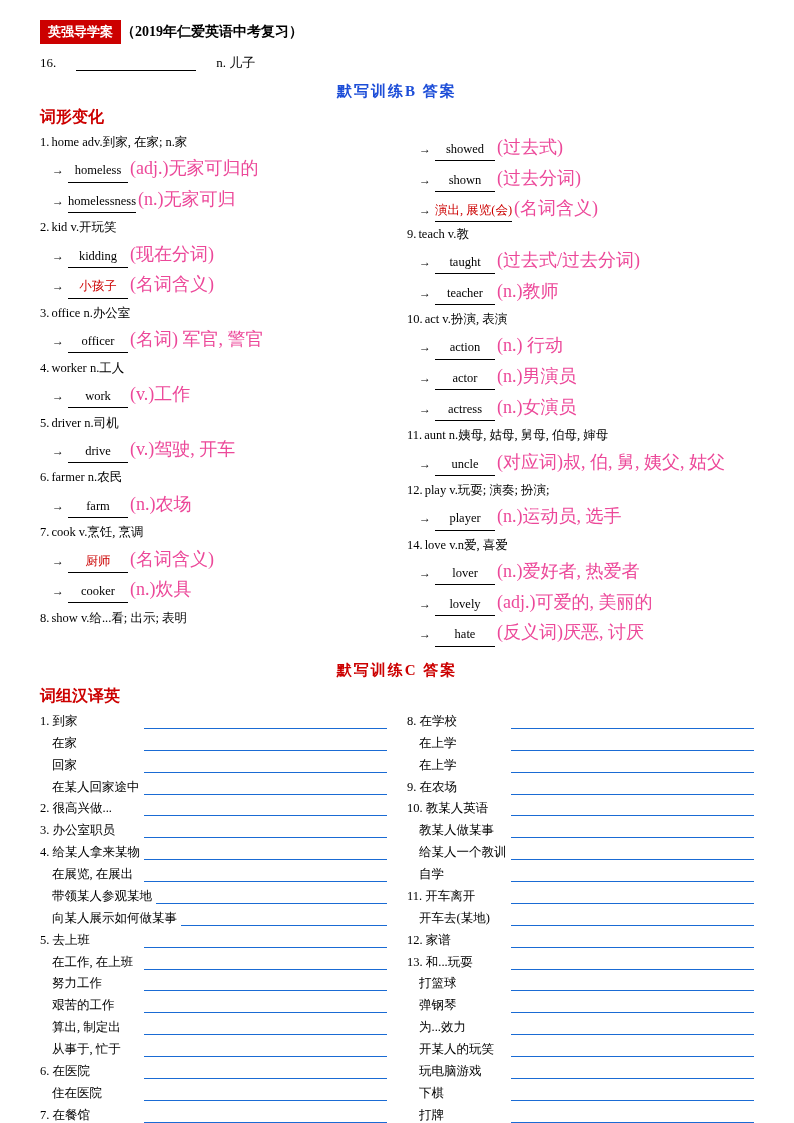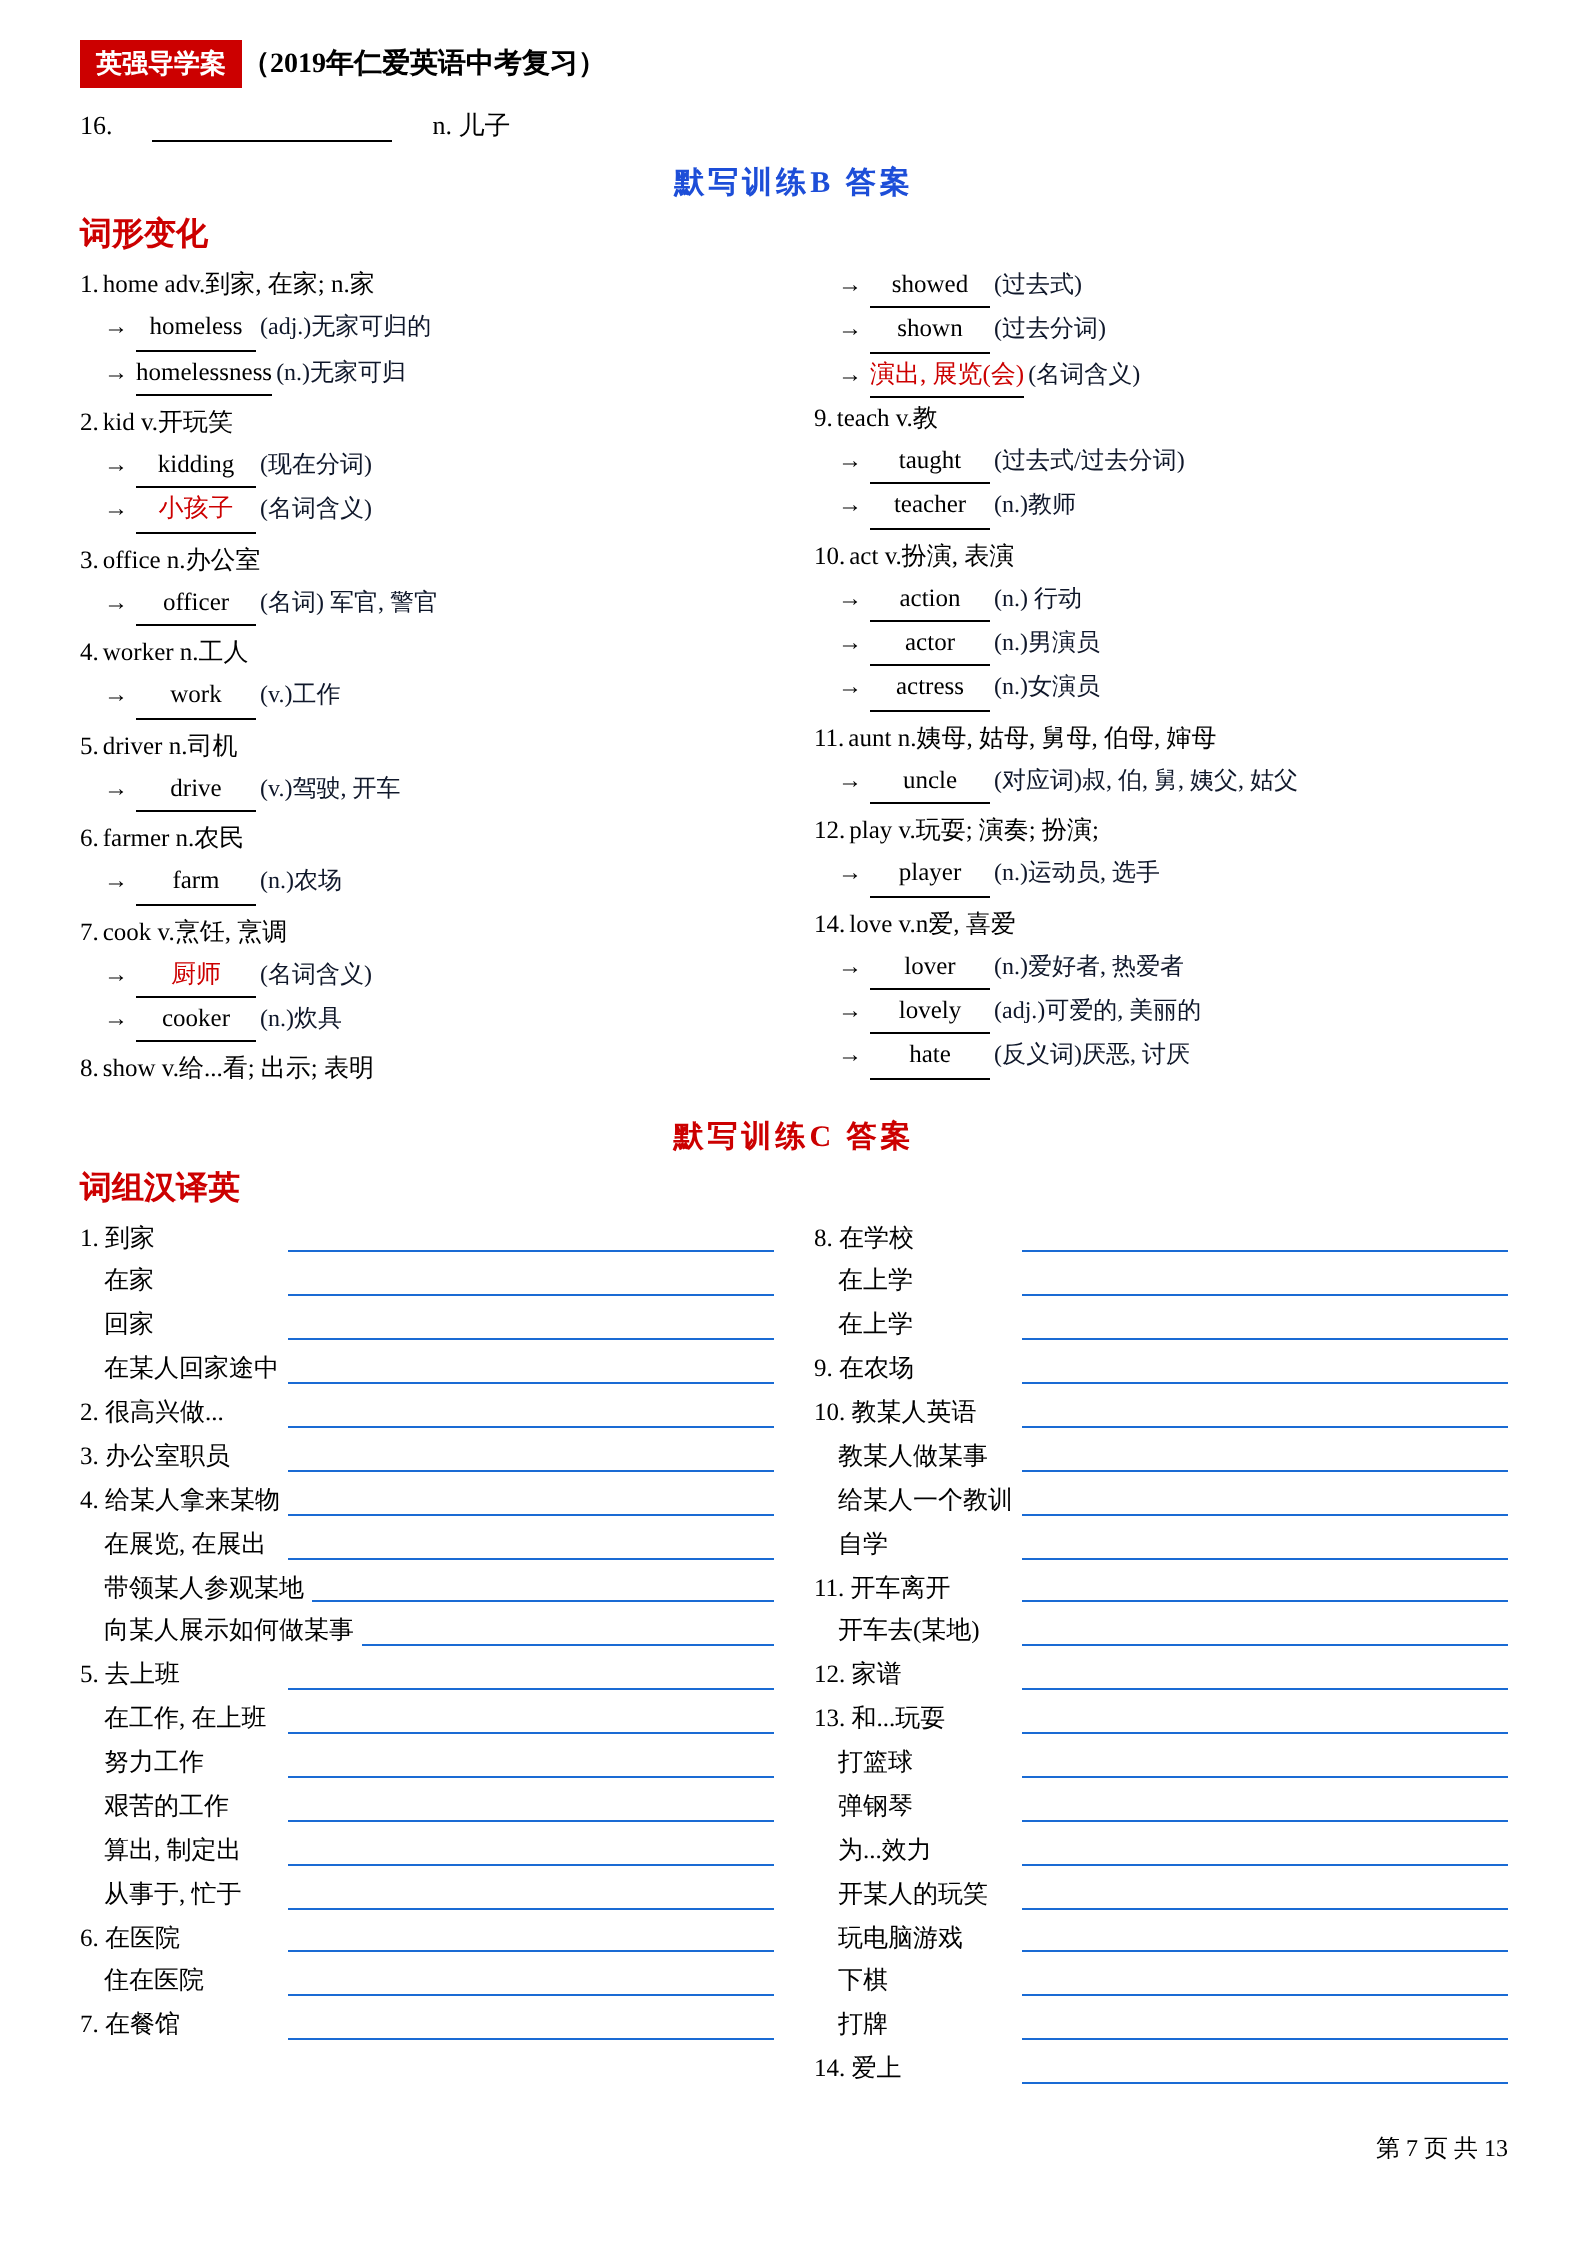--- a/index.html
+++ b/index.html
@@ -83,22 +83,22 @@
       border-bottom: 1px solid #000;
       min-width: 60px;
       display: inline-block;
       text-align: center;
       font-size: 12.5px;
     }
     .filled-word.red {
       color: #cc0000;
     }
     .note {
-      font-size: 12px;
-      color: #0f172a;
+      font-size: 18px;
+      color: #ec4899;
     }
     .section-c-title {
       text-align: center;
       font-size: 15px;
       font-weight: bold;
       color: #cc0000;
       margin: 10px 0 6px 0;
       letter-spacing: 2px;
     }
     .translate-grid {

